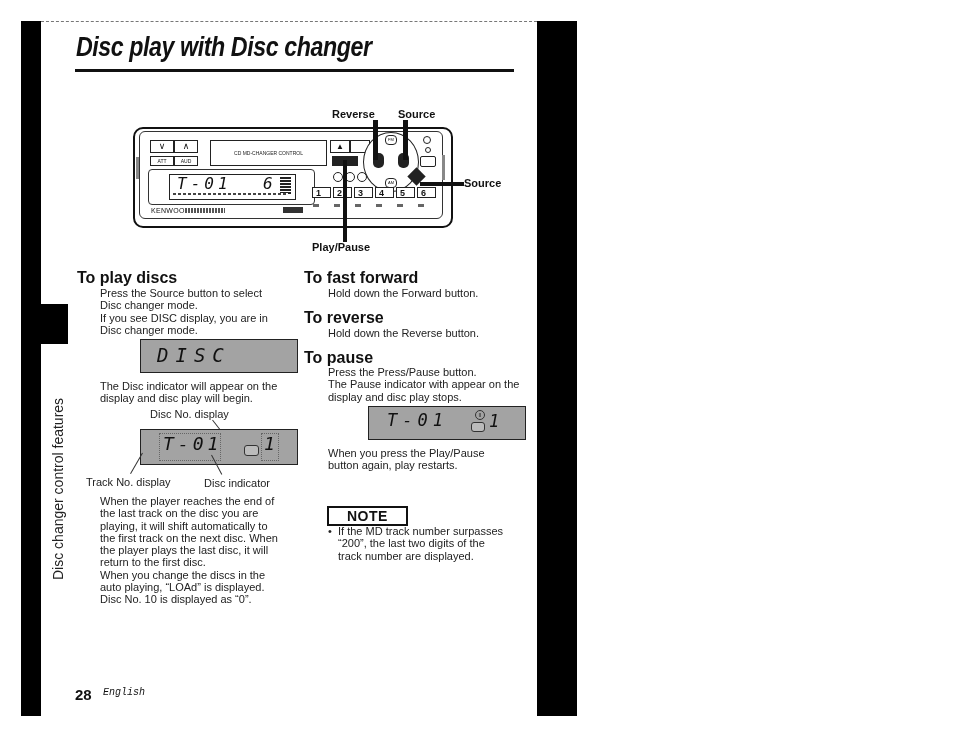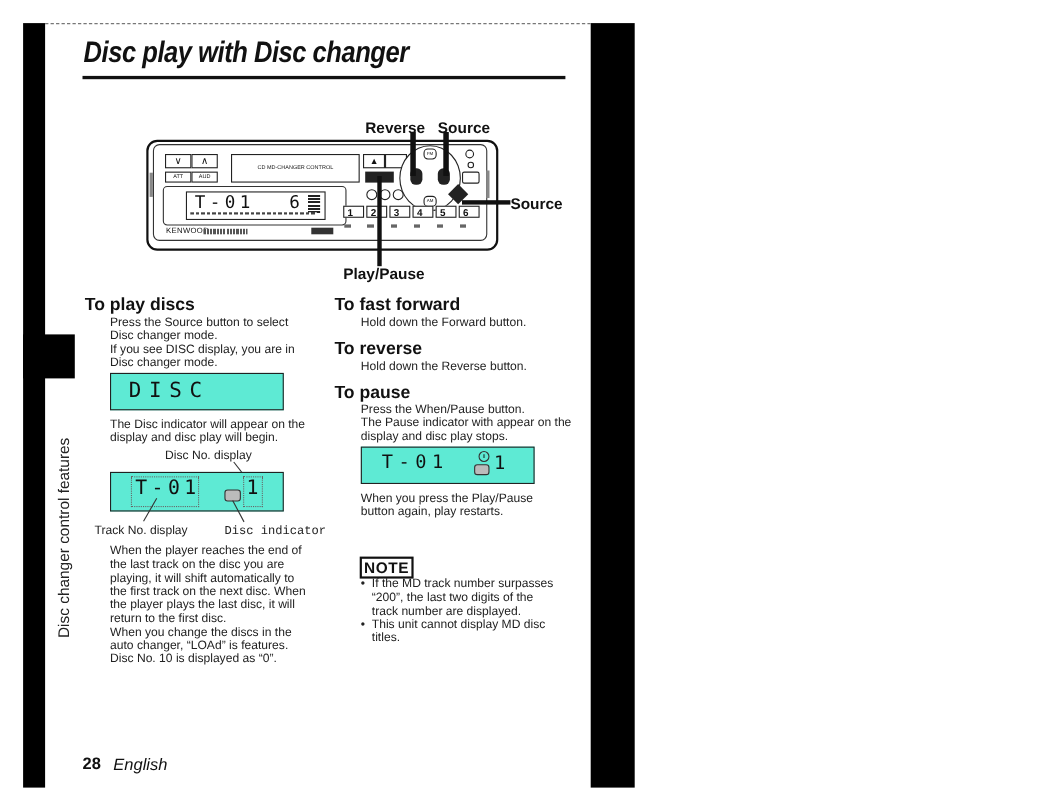--- a/index.html
+++ b/index.html
@@ -10,27 +10,27 @@
   .frame-tab { left:21px; top:304px; width:47px; height:40px; background:#000; }
   .frame-right { left:537px; top:21px; width:40px; height:695px; background:#000; }
   .frame-top { left:41px; top:21px; width:496px; height:1px; border-top:1px dashed #777; }
   .title { left:76px; top:32px; font-size:27px; font-weight:bold; font-style:italic;
            letter-spacing:-0.5px; transform:scaleX(0.86); transform-origin:left top; white-space:nowrap; }
   .title-rule { left:75px; top:69px; width:439px; height:3px; background:#111; }
   .side-label { left:50px; top:580px; transform:rotate(-90deg); transform-origin:left top;
                 font-size:14px; color:#222; white-space:nowrap; }
   .h2 { font-size:16px; font-weight:bold; white-space:nowrap; }
   .p { font-size:11px; line-height:12.3px; color:#222; }
-  .lcd { border:1px solid #222; background:#5eead4; }
-  .seg { font-family:"DejaVu Sans Mono", monospace; letter-spacing:6px; color:#111; }
-  .callout { font-size:14px; font-weight:bold; white-space:nowrap; }
+  .lcd { border:1px solid #222; background:#a3a3a3;margin-left:40px; }
+  .seg { font-family:"DejaVu Sans Mono", monospace; font-style:italic; letter-spacing:6px; color:#111; }
+  .callout { font-size:11px; font-weight:bold; white-space:nowrap; }
   .bar { background:#111; }
   .footer-num { left:75px; top:686px; font-size:15px; font-weight:bold; }
-  .footer-lang { left:103px; top:687px; font-size:15px; font-style:italic; }
-  .note-box { border:2px solid #111; font-weight:bold; font-size:14px; padding:0 2px; letter-spacing:0.5px; line-height:16px; }
+  .footer-lang { left:103px; top:687px; font-size:10px; font-style:italic;font-family:Liberation Mono, monospace; }
+  .note-box { border:2px solid #111; font-weight:bold; font-size:14px; padding:0 18px; letter-spacing:0.5px; line-height:16px; }
   ul.notes { margin:0; padding:0; list-style:none; }
   ul.notes li { position:relative; padding-left:12px; font-size:11px; line-height:12.3px; color:#222; }
   ul.notes li::before { content:"•"; position:absolute; left:2px; top:0; }
   .radio-btn { border:1px solid #222; background:#fff; font-size:7px; text-align:center; }
   .num-btn { border:1px solid #222; font-size:9px; font-weight:bold; text-align:left; padding-left:3px; box-sizing:border-box; background:#fff; }
 </style>
 </head>
 <body>
 
 <div class="abs frame-left"></div>
@@ -127,56 +127,55 @@
 <div class="abs lcd" style="left:100px;top:429px;width:156px;height:34px;">
   <div class="abs" style="left:18px;top:3px;width:60px;height:26px;border:1px dotted #666;"></div>
   <span class="abs seg" style="left:22px;top:3px;font-size:18px;letter-spacing:4px;">T-01</span>
   <div class="abs" style="left:103px;top:15px;width:13px;height:9px;border:1px solid #333;border-radius:3px;background:#bbb;"></div>
   <div class="abs" style="left:120px;top:3px;width:16px;height:26px;border:1px dotted #666;"></div>
   <span class="abs seg" style="left:123px;top:3px;font-size:18px;">1</span>
 </div>
 <div class="abs bar" style="left:142px;top:453px;width:1px;height:24px;transform:rotate(30deg);transform-origin:top;background:#333;"></div>
 <div class="abs bar" style="left:211px;top:455px;width:1px;height:22px;transform:rotate(-28deg);transform-origin:top;background:#333;"></div>
 <div class="abs p" style="left:86px;top:476px;">Track No. display</div>
-<div class="abs p" style="left:204px;top:477px;font-family:Liberation Mono, monospace;">Disc indicator</div>
+<div class="abs p" style="left:204px;top:477px;">Disc indicator</div>
 <div class="abs p" style="left:100px;top:495px;width:195px;">
   <div>When the player reaches the end of</div>
   <div>the last track on the disc you are</div>
   <div>playing, it will shift automatically to</div>
   <div>the first track on the next disc.  When</div>
   <div>the player plays the last disc, it will</div>
   <div>return to the first disc.</div>
   <div>When you change the discs in the</div>
-  <div>auto changer, “LOAd” is features.</div>
+  <div>auto playing, “LOAd” is displayed.</div>
   <div>Disc No. 10 is displayed as “0”.</div>
 </div>
 
 <div class="abs h2" style="left:304px;top:269px;text-align:right;">To fast forward</div>
 <div class="abs p" style="left:328px;top:287px;">Hold down the Forward button.</div>
 
 <div class="abs h2" style="left:304px;top:309px;">To reverse</div>
 <div class="abs p" style="left:328px;top:327px;">Hold down the Reverse button.</div>
 
 <div class="abs h2" style="left:304px;top:349px;">To pause</div>
 <div class="abs p" style="left:328px;top:366px;width:200px;">
-  <div>Press the When/Pause button.</div>
+  <div>Press the Press/Pause button.</div>
   <div>The Pause indicator with appear on the</div>
   <div>display and disc play stops.</div>
 </div>
 <div class="abs lcd" style="left:328px;top:406px;width:156px;height:32px;">
   <span class="abs seg" style="left:18px;top:3px;font-size:17px;letter-spacing:5px;">T-01</span>
   <div class="abs" style="left:106px;top:3px;width:8px;height:8px;border:1px solid #333;border-radius:50%;font-size:5px;line-height:8px;text-align:center;">II</div>
   <div class="abs" style="left:102px;top:15px;width:12px;height:8px;border:1px solid #333;border-radius:3px;background:#bbb;"></div>
   <span class="abs seg" style="left:120px;top:4px;font-size:17px;">1</span>
 </div>
 <div class="abs p" style="left:328px;top:447px;width:200px;">
   <div>When you press the Play/Pause</div>
   <div>button again, play restarts.</div>
 </div>
 
 <div class="abs note-box" style="left:327px;top:506px;">NOTE</div>
 <ul class="abs notes" style="left:326px;top:525px;width:185px;">
   <li>If the MD track number surpasses “200”, the last two digits of the track number are displayed.</li>
-  <li>This unit cannot display MD disc titles.</li>
 </ul>
 
 <div class="abs footer-num">28</div>
 <div class="abs footer-lang">English</div>
 
 </body></html>

